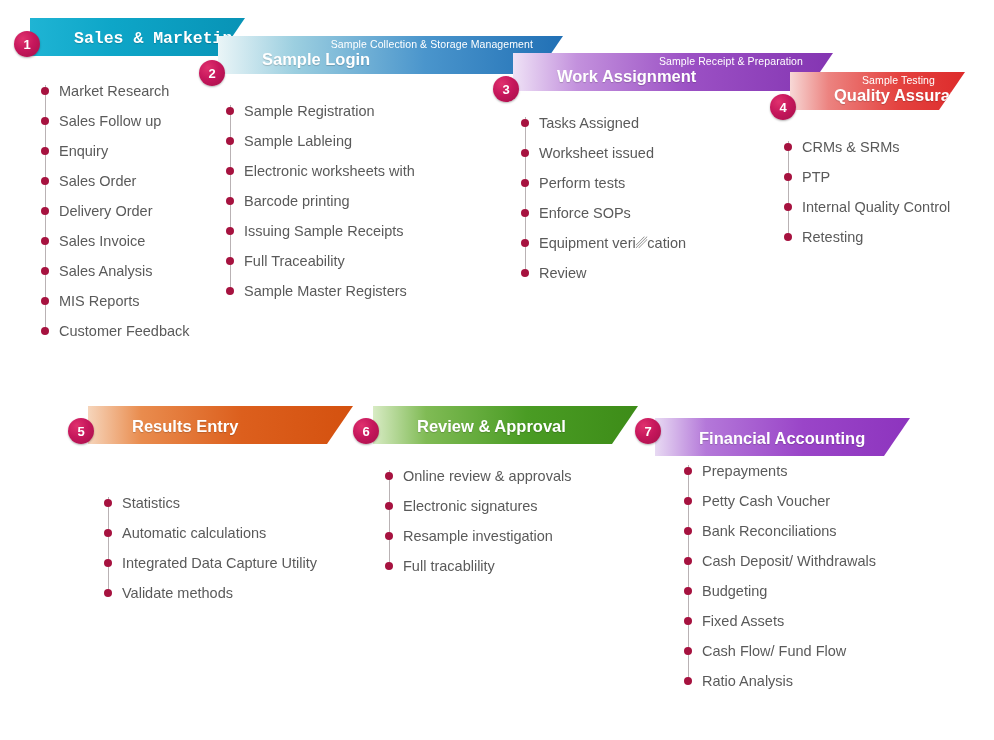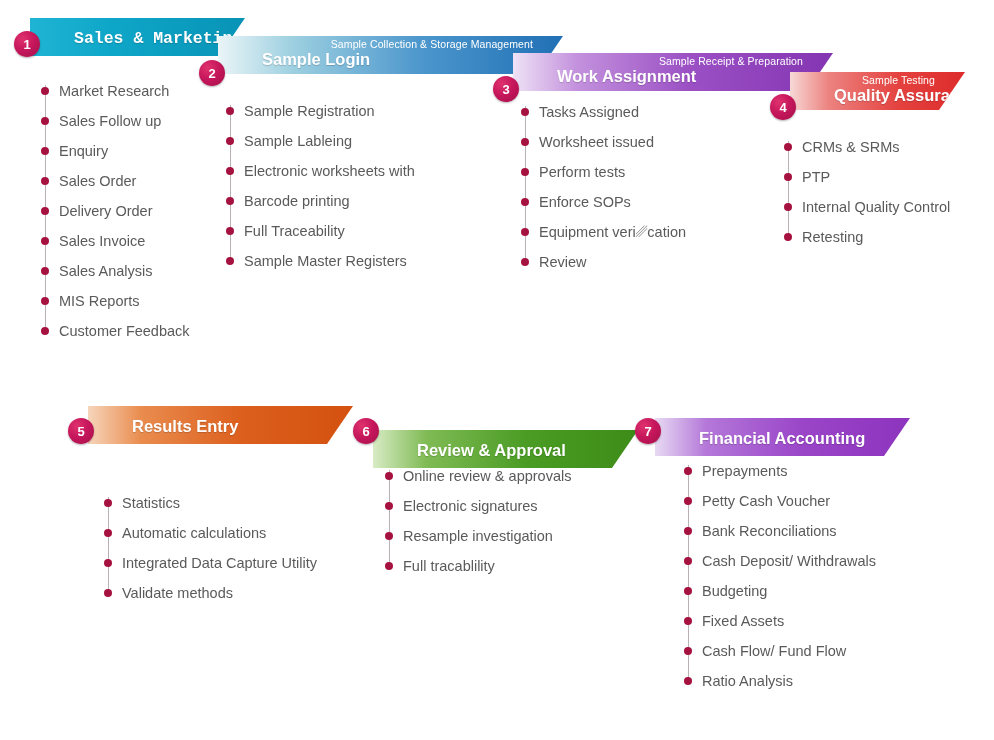--- a/index.html
+++ b/index.html
@@ -141,38 +141,42 @@
     <div class="item">
         <span class="dot"></span>
         <span>Electronic worksheets with</span>
       </div>
     <div class="item">
         <span class="dot"></span>
         <span>Barcode printing</span>
       </div>
     <div class="item">
         <span class="dot"></span>
+        <span>Issuing Sample Receipts</span>
+      </div>
+    <div class="item">
+        <span class="dot"></span>
         <span>Full Traceability</span>
       </div>
     <div class="item">
         <span class="dot"></span>
         <span>Sample Master Registers</span>
       </div>
   </div>
 
   <div class="stage" style="left:513px;top:53px;width:320px;">
     <div class="ribbon tall" style="width:320px;background:linear-gradient(90deg,#efe2f6 0%,#c391dd 20%,#9b50c4 55%,#8435b2 100%);">
       <div class="cap">Sample Receipt &amp; Preparation</div>
       <div class="ttl">Work Assignment</div>
       <div class="fold" style="background:#d8c2e6;"></div>
     </div>
   </div>
   <div class="badge" style="left:493px;top:76px;">3</div>
 
-  <div class="list" style="left:521px;top:97px;">
+  <div class="list" style="left:521px;top:108px;">
     <div class="line"></div>
     <div class="item">
         <span class="dot"></span>
         <span>Tasks Assigned</span>
       </div>
     <div class="item">
         <span class="dot"></span>
         <span>Worksheet issued</span>
       </div>
     <div class="item">
@@ -245,21 +249,21 @@
         <span class="dot"></span>
         <span>Integrated Data Capture Utility</span>
       </div>
     <div class="item">
         <span class="dot"></span>
         <span>Validate methods</span>
       </div>
   </div>
 
   <div class="stage" style="left:373px;top:406px;width:265px;">
-    <div class="ribbon short" style="width:265px;background:linear-gradient(90deg,#d8ebc4 0%,#80bb55 20%,#4a9c24 58%,#3d8c18 100%);margin-top:24px;">
+    <div class="ribbon short" style="width:265px;background:linear-gradient(90deg,#d8ebc4 0%,#80bb55 20%,#4a9c24 58%,#3d8c18 100%);">
       <div class="cap"></div>
       <div class="ttl">Review &amp; Approval</div>
       <div class="fold" style="background:#cfe4bb;"></div>
     </div>
   </div>
   <div class="badge" style="left:353px;top:418px;">6</div>
 
   <div class="list" style="left:385px;top:461px;">
     <div class="line"></div>
     <div class="item">

